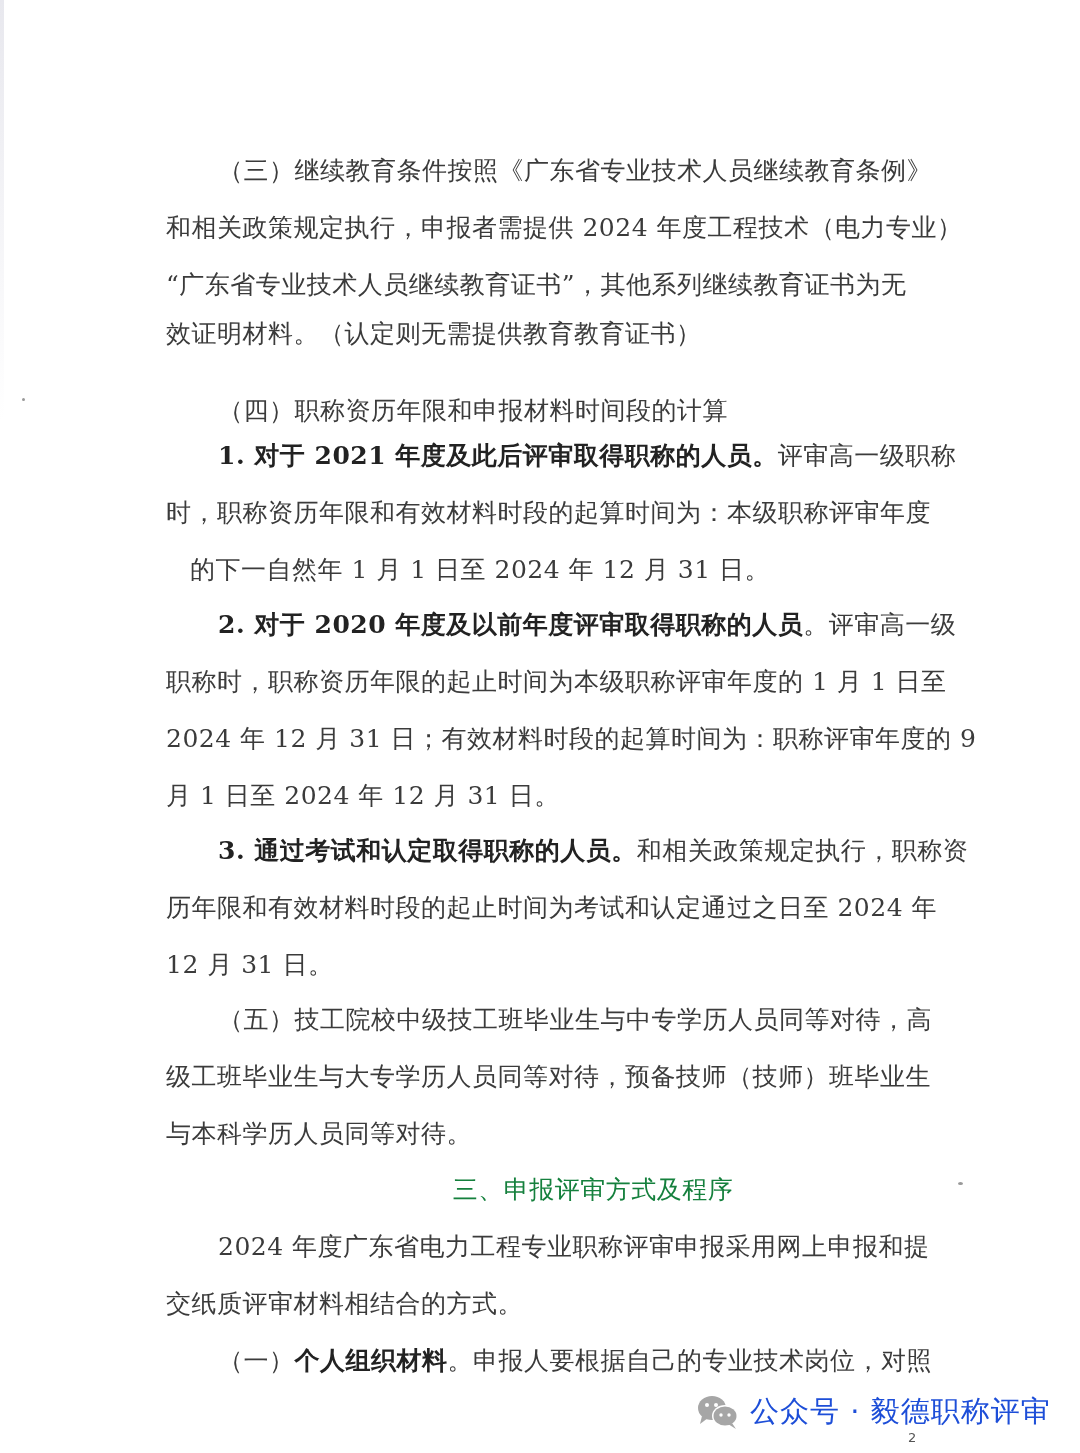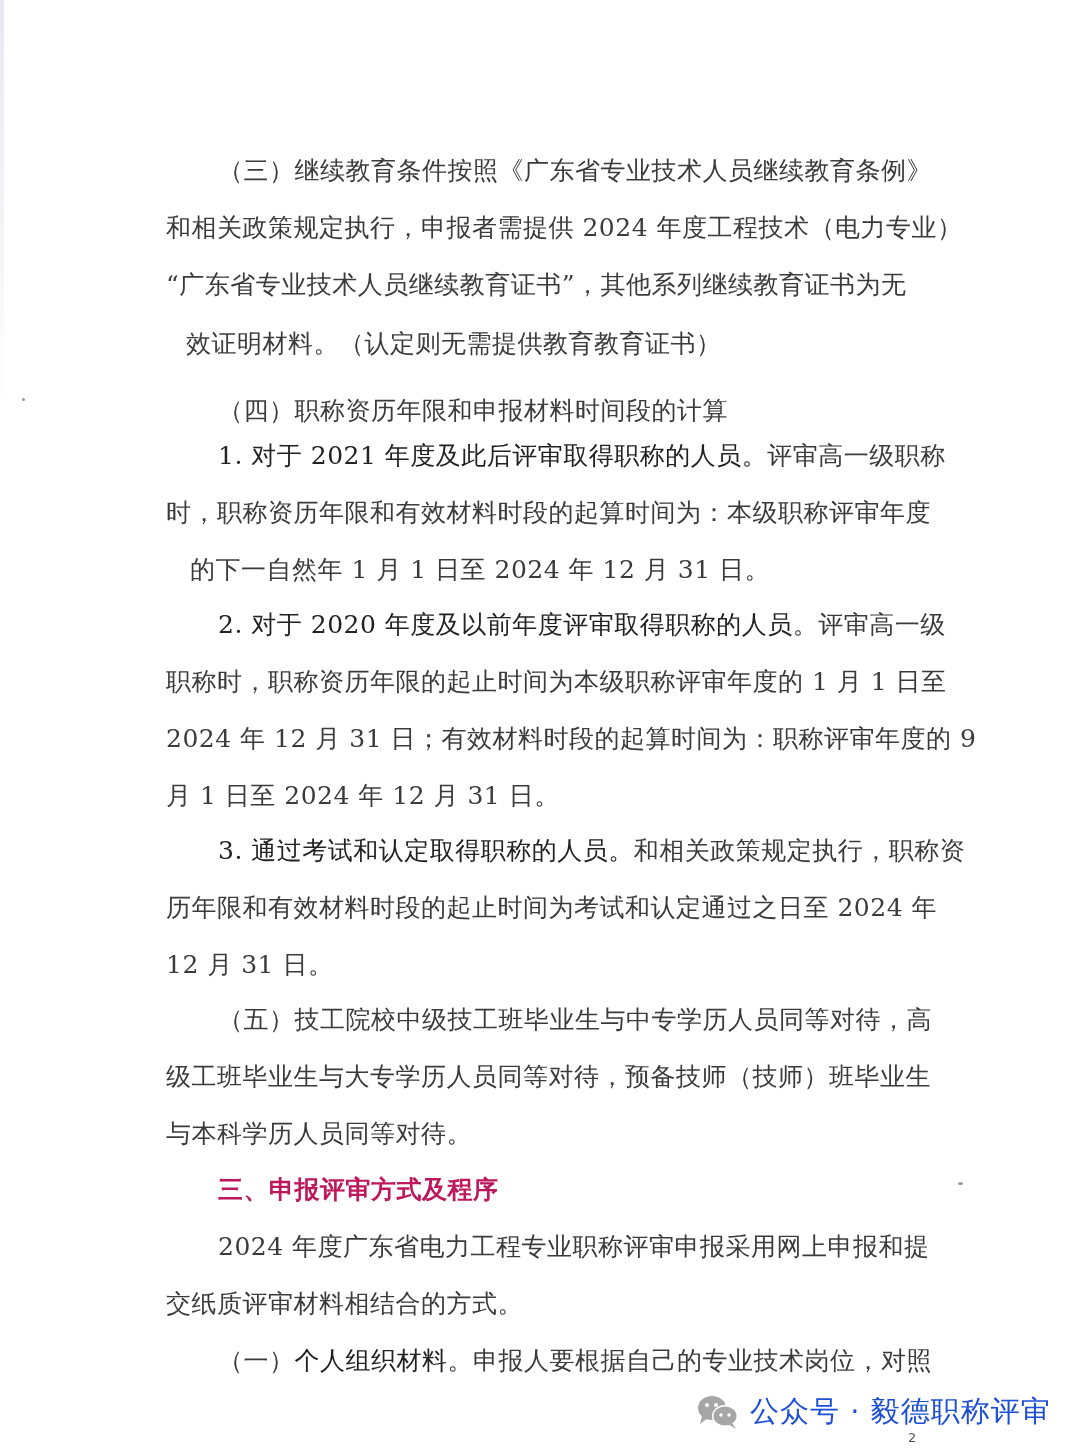--- a/index.html
+++ b/index.html
@@ -6,41 +6,41 @@
     body {
       width: 1080px; height: 1453px; background: #ffffff; position: relative; overflow: hidden;
       font-family: "DejaVu Serif", "Liberation Serif", serif; color: #3a3a3a;
     }
     .left-edge { position: absolute; left: 0; top: 0; width: 4px; height: 420px; background: linear-gradient(#e8e8ee, #ffffff); }
     .line {
       position: absolute; left: 166px; width: 750px; font-size: 25px; line-height: 30px;
       white-space: nowrap; letter-spacing: 0.5px; color: #3b3b3b;
     }
     .indent { left: 218px; }
-    .b { font-weight: normal; color: #222; margin-top: 19px; }
-    .heading { font-weight: bold; color: #be185d; }
+    .b { font-weight: bold; color: #222; margin-top: 19px; }
+    .heading { font-weight: normal; color: #15803d; text-align: center; }
     .watermark {
       position: absolute; left: 696px; top: 1392px; height: 40px; display: flex; align-items: center;
       font-family: "DejaVu Sans", "Liberation Sans", sans-serif; font-size: 29px; color: #1d4ed8; letter-spacing: 1px;
     }
     .wm-icon { width: 44px; height: 36px; margin-right: 10px; }
     .page-num { position: absolute; left: 908px; top: 1430px; font-size: 13px; color: #555; font-family: "DejaVu Sans", sans-serif; }
     .speck { position: absolute; background: #999; border-radius: 50%; }
   </style>
 </head>
 <body>
 
 <div class="left-edge"></div>
 
 <div>
 
   <div class="line indent" style="top:156px;">（三）继续教育条件按照《广东省专业技术人员继续教育条例》</div>
   <div class="line" style="top:213px;">和相关政策规定执行，申报者需提供 2024 年度工程技术（电力专业）</div>
   <div class="line" style="top:270px;">“广东省专业技术人员继续教育证书”，其他系列继续教育证书为无</div>
-  <div class="line" style="top:329px;margin-left:20px;">效证明材料。（认定则无需提供教育教育证书）</div>
+  <div class="line" style="top:319px;">效证明材料。（认定则无需提供教育教育证书）</div>
 
   <div class="line indent" style="top:396px;">（四）职称资历年限和申报材料时间段的计算</div>
 
   <div class="line indent" style="top:441px;">
     <span class="b">1. 对于 2021 年度及此后评审取得职称的人员。</span><span>评审高一级职称</span>
   </div>
   <div class="line" style="top:498px;">时，职称资历年限和有效材料时段的起算时间为：本级职称评审年度</div>
   <div class="line" style="top:555px;margin-left:24px;">的下一自然年 1 月 1 日至 2024 年 12 月 31 日。</div>
 
   <div class="line indent" style="top:610px;">

